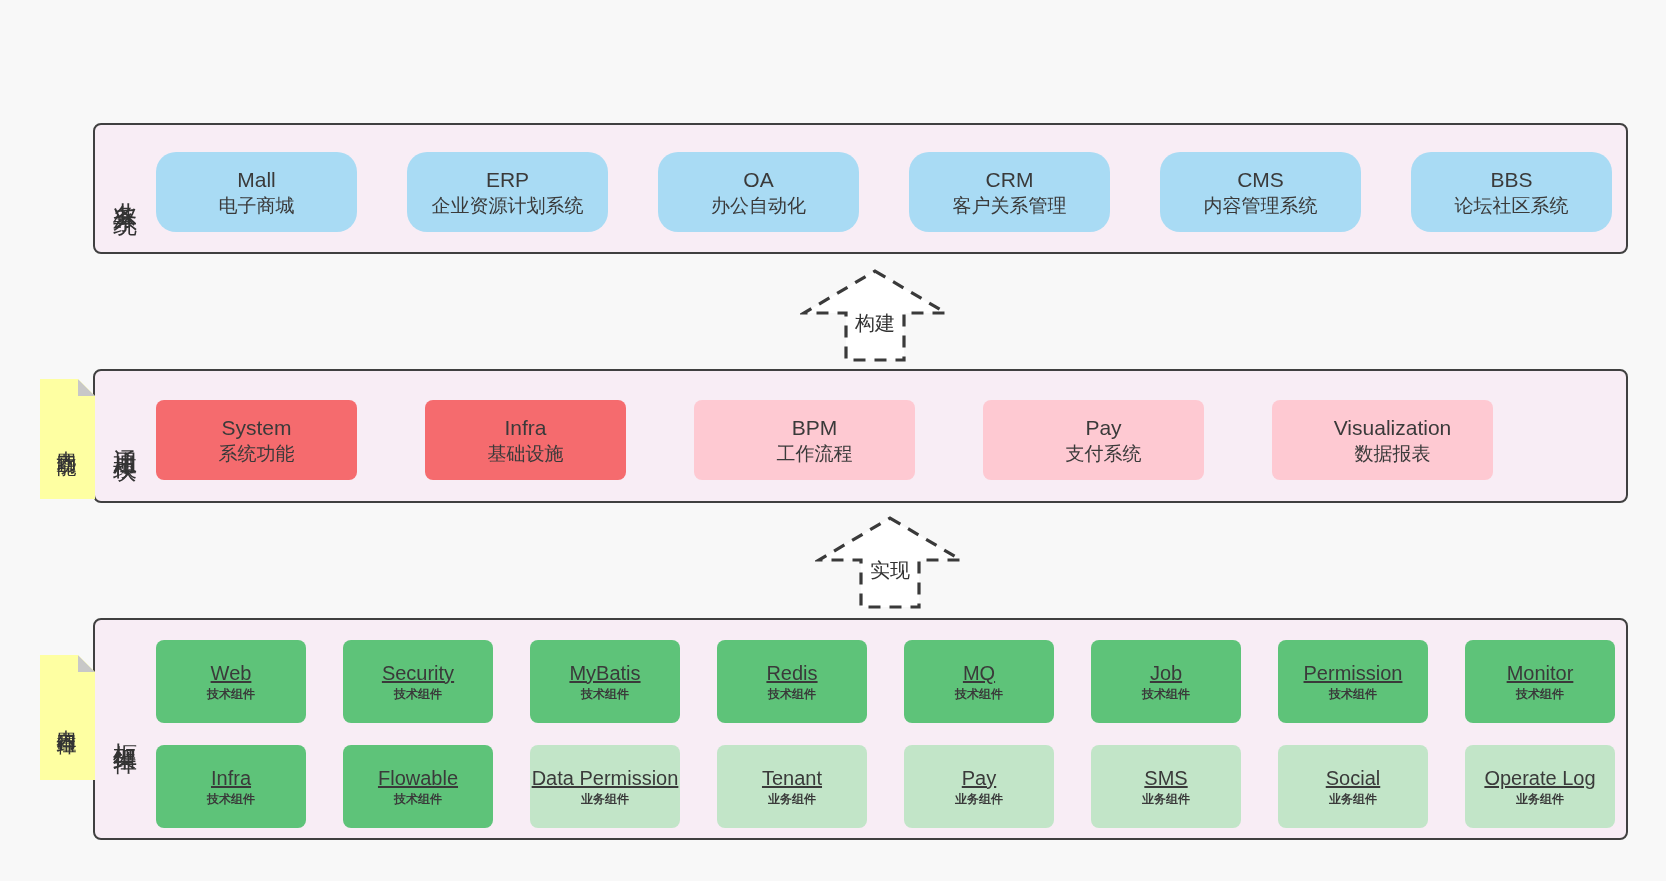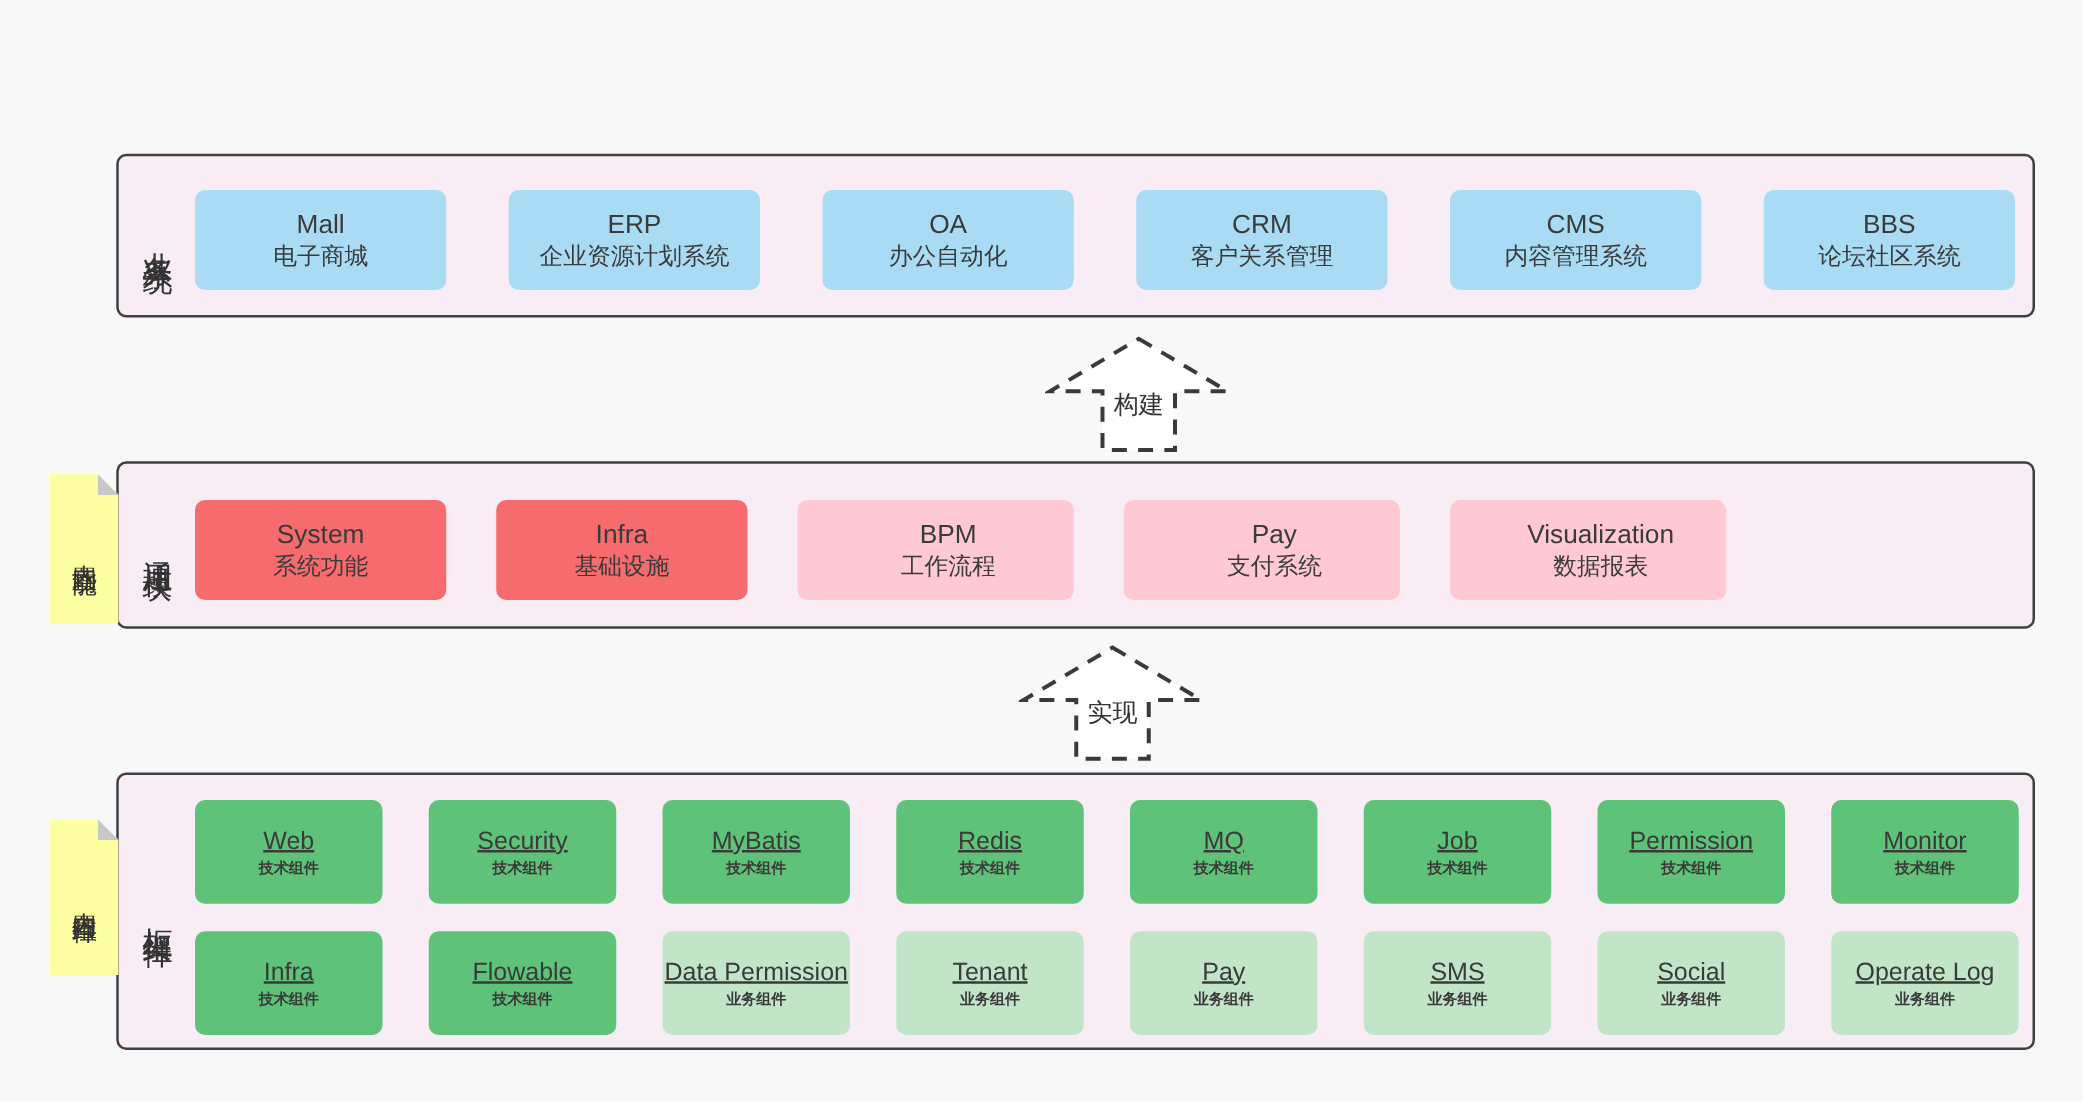--- a/index.html
+++ b/index.html
@@ -19,36 +19,36 @@
   #section-modules{top:369px;height:134px;}
   #section-components{top:618px;height:222px;}
 
   .v-label{
     position:absolute;left:14px;top:50%;transform:translateY(-50%);
     writing-mode:vertical-rl;text-orientation:upright;
     font-size:24px;letter-spacing:3px;color:#333;white-space:nowrap;
   }
   .row{position:absolute;display:flex;left:61px;}
   .row-top{top:27px;gap:50px;}
-  .row-mid{top:29px;gap:40px;align-items:flex-end;}
+  .row-mid{top:29px;gap:68px;align-items:flex-end;}
   .row-c1{top:20px;gap:37px;}
   .row-c2{top:125px;gap:37px;}
 
   .box{
     display:flex;flex-direction:column;align-items:center;justify-content:center;
     border-radius:8px;text-align:center;line-height:1.32;
   }
   .row-top .box,.row-mid .box{width:201px;height:80px;}
   .row-c1 .box,.row-c2 .box{width:150px;height:83px;}
   .box .en{font-size:21px;}
   .box .cn{font-size:19px;}
   .row-c1 .box .en,.row-c2 .box .en{font-size:20px;line-height:1.25;text-decoration:underline;}
   .row-c1 .box .cn,.row-c2 .box .cn{font-size:12px;line-height:1.35;font-weight:bold;}
 
-  .blue{background:var(--blue,#a9dbf4);}
+  .blue{background:var(--blue,#a9dbf4);border-radius:20px;}
   .red{background:var(--red,#f56b6e);}
   .pink{background:var(--pink,#fec9d2);padding-left:20px;}
   .green{background:var(--green,#5ec379);}
   .green-light{background:var(--green-light,#c2e5c8);}
 
   .sticky{
     position:absolute;left:40px;width:55px;z-index:5;
     background:var(--yellow,#feffa2);
     clip-path:polygon(0 0,calc(100% - 17px) 0,100% 17px,100% 100%,0 100%);
     display:flex;align-items:center;justify-content:center;
@@ -59,21 +59,21 @@
     position:absolute;top:0;right:0;width:17px;height:17px;
     background:var(--fold,#c8c8c8);
     clip-path:polygon(0 0,100% 100%,0 100%);
   }
   .sticky .s-label{
     writing-mode:vertical-rl;text-orientation:upright;
     font-size:20px;letter-spacing:2px;color:#333;
   }
 
   .arrow{position:absolute;width:150px;height:95px;}
-  #arrow-build{left:836px;top:268px;text-decoration:underline;}
+  #arrow-build{left:800px;top:268px;text-decoration:underline;}
   #arrow-implement{left:815px;top:515px;}
   .arrow svg{position:absolute;left:0;top:0;}
   .arrow .a-label{
     position:absolute;left:50%;top:42px;transform:translateX(-50%);
     background:#ffffff;padding:0 3px;font-size:20px;color:#333;white-space:nowrap;
   }
 </style>
 </head>
 <body>
 

